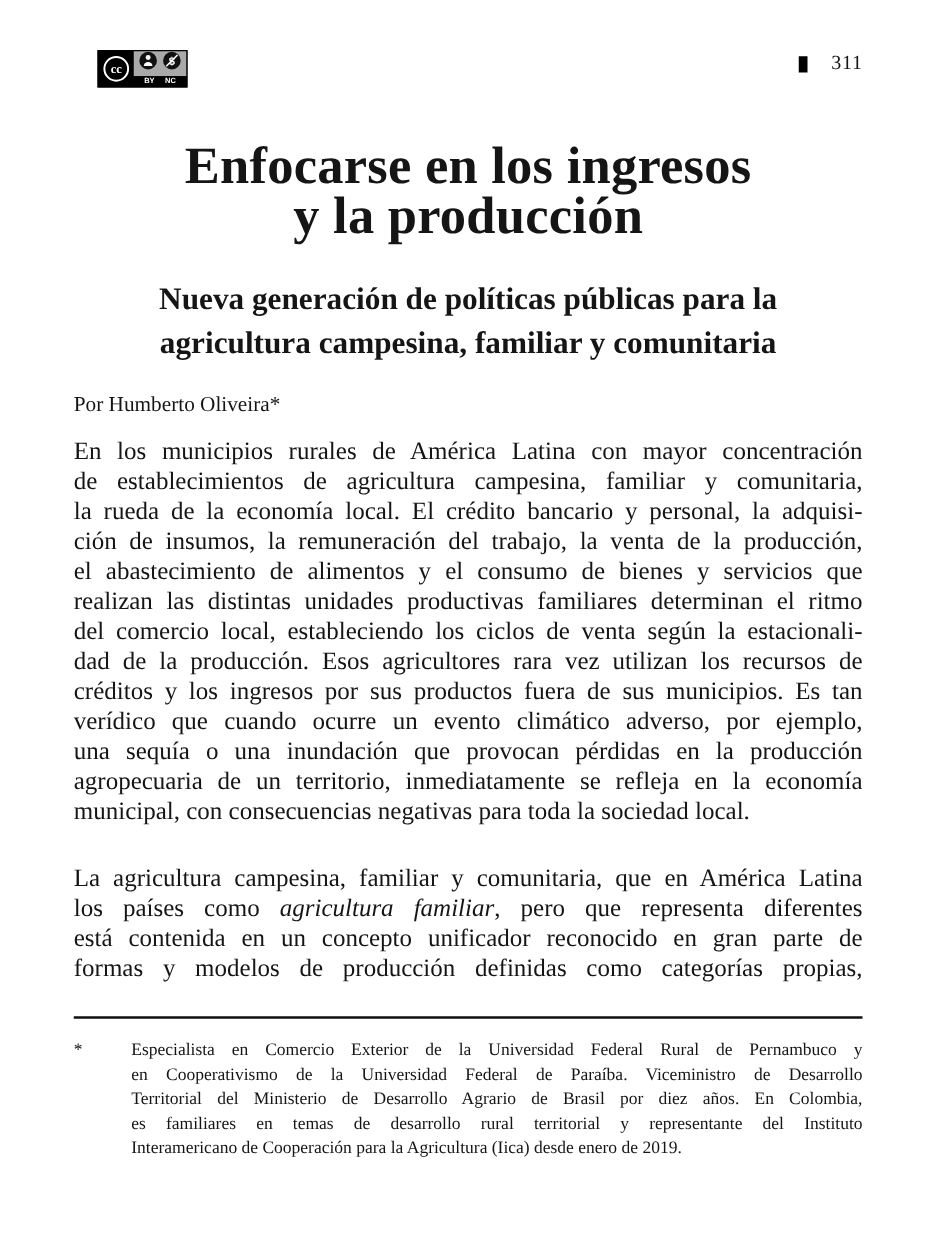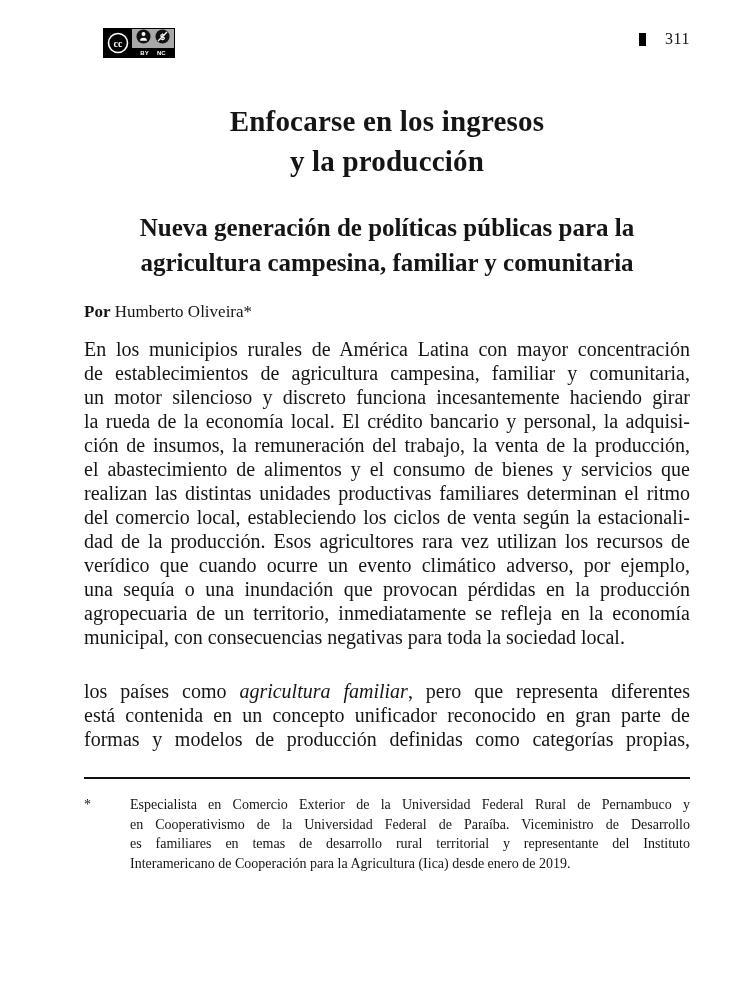--- a/index.html
+++ b/index.html
@@ -6,39 +6,39 @@
   html,body { background:#e8e8e8; }
   .page {
     position:relative;
     width:749px; height:1000px;
     background:#ffffff;
     font-family:"Liberation Serif","DejaVu Serif",serif;
     color:#151515;
     overflow:hidden;
     margin:0 auto;
   }
-  .content { padding:0 59px;margin-left:25px; }
+  .content { padding:12px 59px; }
 
   
   .top-row { display:flex; justify-content:space-between; align-items:flex-start; padding-top:28px; height:60px; }
   .cc-badge { margin-left:19px; width:72px; height:30px; display:flex; border:1px solid #000; background:#000; }
   .cc-left { width:28px; height:100%; background:#000; display:flex; align-items:center; justify-content:center; }
   .cc-right { flex:1; display:flex; flex-direction:column; }
   .cc-icons { flex:1; background:#a9a9a9; display:flex; align-items:center; justify-content:space-evenly; }
   .cc-labels { height:9px; background:#000; display:flex; justify-content:space-evenly; align-items:center; }
   .cc-labels span { color:#fff; font-family:"Liberation Sans",sans-serif; font-size:6px; line-height:6px; font-weight:bold; }
   .page-num { display:flex; align-items:center; gap:19px; margin-top:2px; }
   .page-num .marker { width:7px; height:13px; background:#000; display:inline-block; }
   .page-num .num { font-size:16px; letter-spacing:0.5px; }
 
   
-  .title { margin-top:41px; text-align:center; font-weight:bold; font-size:29px; line-height:40px; letter-spacing:0.2px; }
+  .title { margin-top:41px; text-align:center; font-weight:bold; font-size:42px; line-height:40px; letter-spacing:0.2px; }
   .subtitle { margin-top:29px; text-align:center; font-weight:bold; font-size:25px; line-height:35px; }
   .byline { margin-top:22px; font-size:17px; }
-  .byline b { font-weight:bold; }
+  .byline b { font-weight:normal; }
 
   
   .para { margin-top:15px; font-size:20px; }
   .para.second { margin-top:30px; }
   .jline, .lline { height:24px; overflow:hidden; line-height:24px; }
   .jline { text-align:justify; }
   .jline::after { content:""; display:inline-block; width:100%; height:0; }
   .lline { text-align:left; }
   .jline em { font-style:italic; }
 
@@ -103,46 +103,48 @@
     <div class="subtitle">
       <div>Nueva generación de políticas públicas para la</div>
       <div>agricultura campesina, familiar y comunitaria</div>
     </div>
 
     <div class="byline"><b>Por</b><span> Humberto Oliveira*</span></div>
 
     <div class="para">
       <div class="jline">En los municipios rurales de América Latina con mayor concentración</div>
       <div class="jline">de establecimientos de agricultura campesina, familiar y comunitaria,</div>
-      <div class="jline">un motor silencioso y discreto funciona incesantemente haciendo girar</div>
       <div class="jline">la rueda de la economía local. El crédito bancario y personal, la adquisi-</div>
       <div class="jline">ción de insumos, la remuneración del trabajo, la venta de la producción,</div>
       <div class="jline">el abastecimiento de alimentos y el consumo de bienes y servicios que</div>
       <div class="jline">realizan las distintas unidades productivas familiares determinan el ritmo</div>
       <div class="jline">del comercio local, estableciendo los ciclos de venta según la estacionali-</div>
       <div class="jline">dad de la producción. Esos agricultores rara vez utilizan los recursos de</div>
+      <div class="jline">créditos y los ingresos por sus productos fuera de sus municipios. Es tan</div>
       <div class="jline">verídico que cuando ocurre un evento climático adverso, por ejemplo,</div>
       <div class="jline">una sequía o una inundación que provocan pérdidas en la producción</div>
       <div class="jline">agropecuaria de un territorio, inmediatamente se refleja en la economía</div>
       <div class="lline">municipal, con consecuencias negativas para toda la sociedad local.</div>
     </div>
 
     <div class="para second">
+      <div class="jline">La agricultura campesina, familiar y comunitaria, que en América Latina</div>
       <div class="jline"><span>los países como </span><em>agricultura familiar</em><span>, pero que representa diferentes</span></div>
       <div class="jline">está contenida en un concepto unificador reconocido en gran parte de</div>
       <div class="jline">formas y modelos de producción definidas como categorías propias,</div>
     </div>
 
     <div class="fn-rule"></div>
 
     <div class="footnote">
       <div class="fn-marker">*</div>
       <div class="fn-text">
         <div class="jline">Especialista en Comercio Exterior de la Universidad Federal Rural de Pernambuco y</div>
         <div class="jline">en Cooperativismo de la Universidad Federal de Paraíba. Viceministro de Desarrollo</div>
+        <div class="jline">Territorial del Ministerio de Desarrollo Agrario de Brasil por diez años. En Colombia,</div>
         <div class="jline">es familiares en temas de desarrollo rural territorial y representante del Instituto</div>
         <div class="lline">Interamericano de Cooperación para la Agricultura (Iica) desde enero de 2019.</div>
       </div>
     </div>
 
 
   </div>
 </div>
 
 </body></html>

